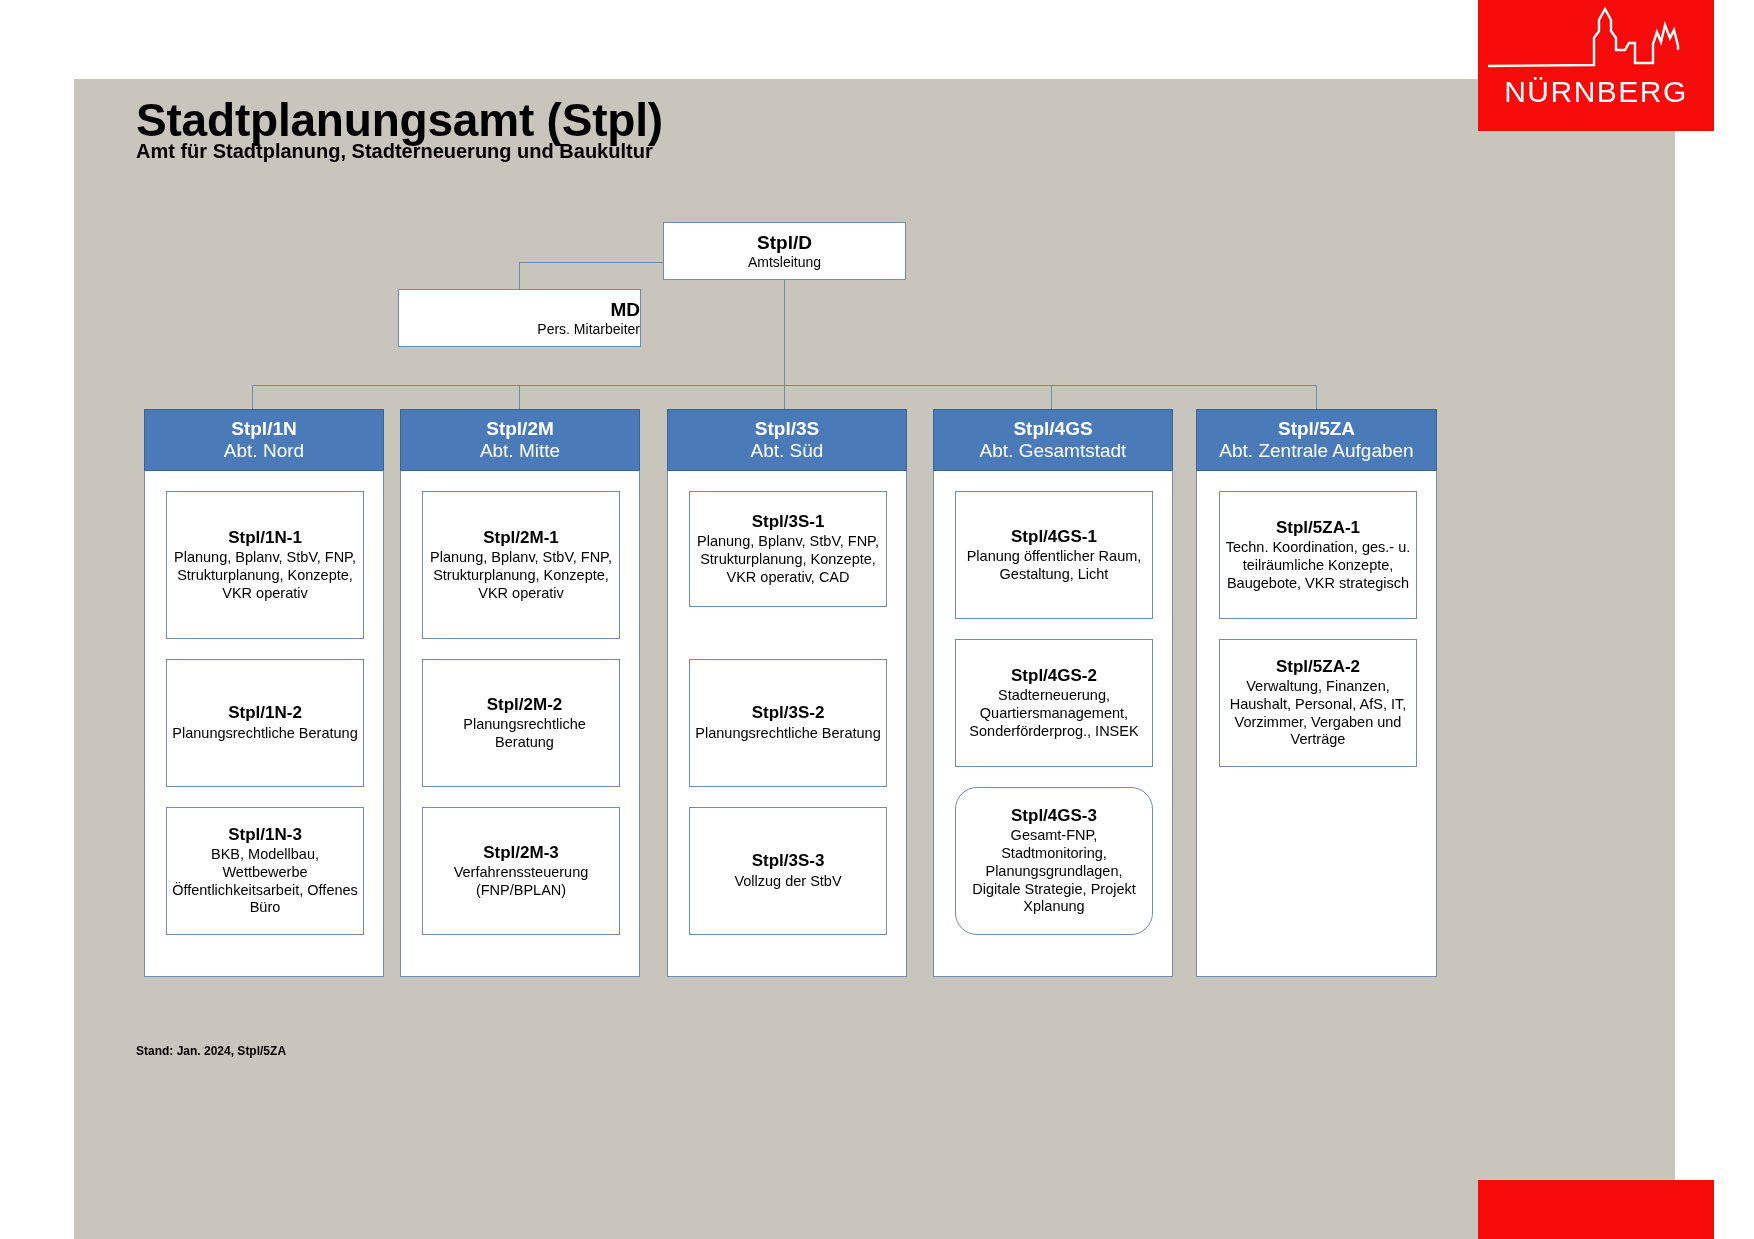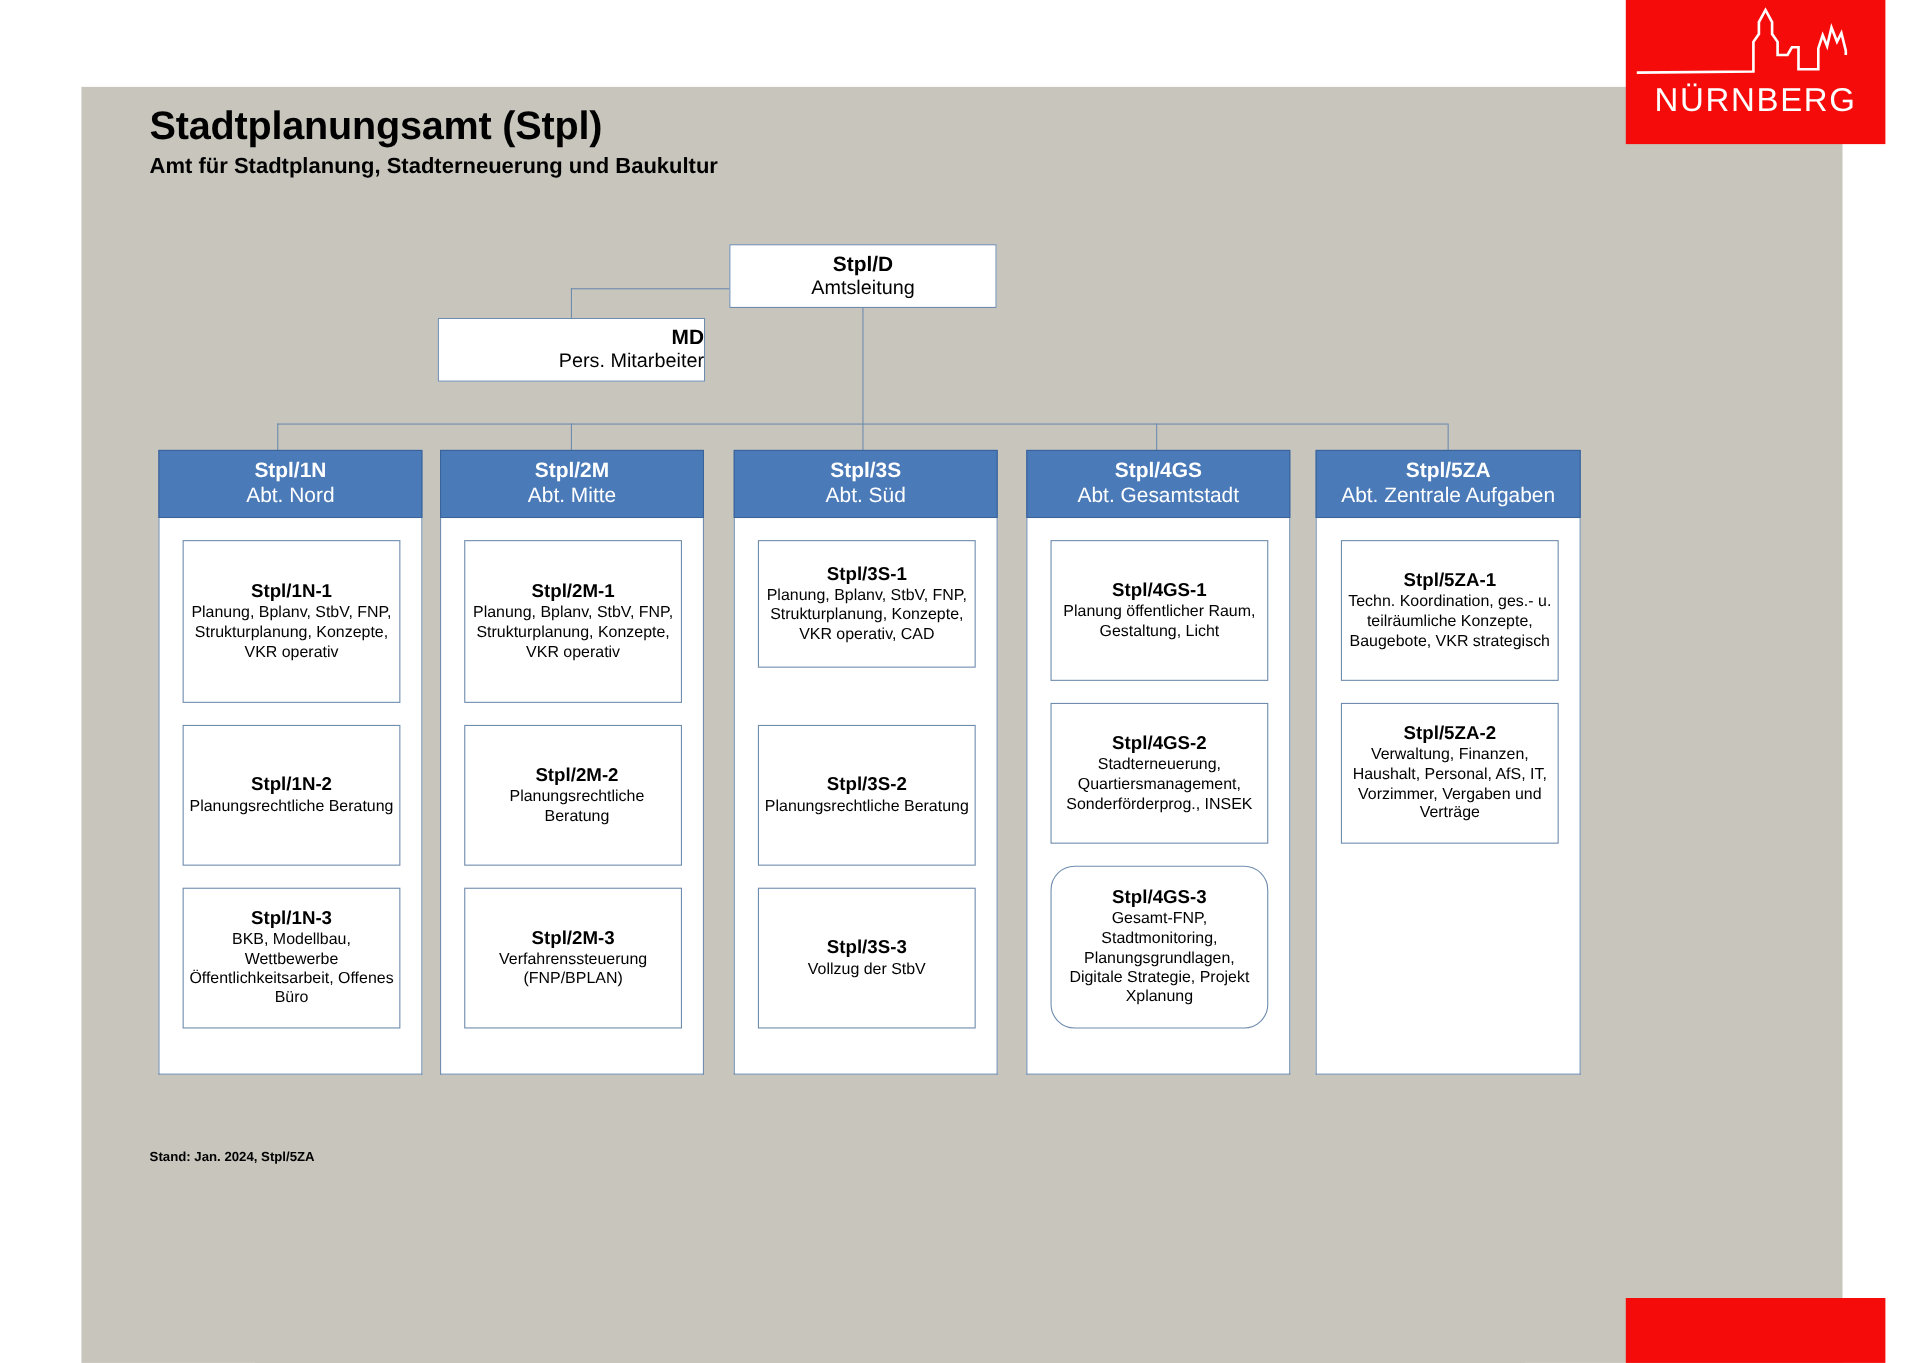--- a/index.html
+++ b/index.html
@@ -69,21 +69,21 @@
     width: 236px;
     height: 59px;
     background: #f60b0b;
   }
 
   
   #title {
     position: absolute;
     left: 136px;
     top: 93px;
-    font-size: 36px;
+    font-size: 46px;
     font-weight: bold;
     color: #000000;
     letter-spacing: -0.2px;
   }
   #subtitle {
     position: absolute;
     left: 136px;
     top: 140px;
     font-size: 20px;
     font-weight: bold;
@@ -110,21 +110,21 @@
     justify-content: center;
     text-align: center;
     color: #000000;
   }
   .wbox .code {
     font-weight: bold;
     font-size: 19px;
     line-height: 1.12;
   }
   .wbox .desc {
-    font-size: 18px;
+    font-size: 14px;
     line-height: 1.15;
   }
 
   
   #box-d {
     left: 663px; top: 222px; width: 243px; height: 58px;
   }
   #box-md {
     left: 398px; top: 289px; width: 243px; height: 58px; align-items: flex-end;
   }

